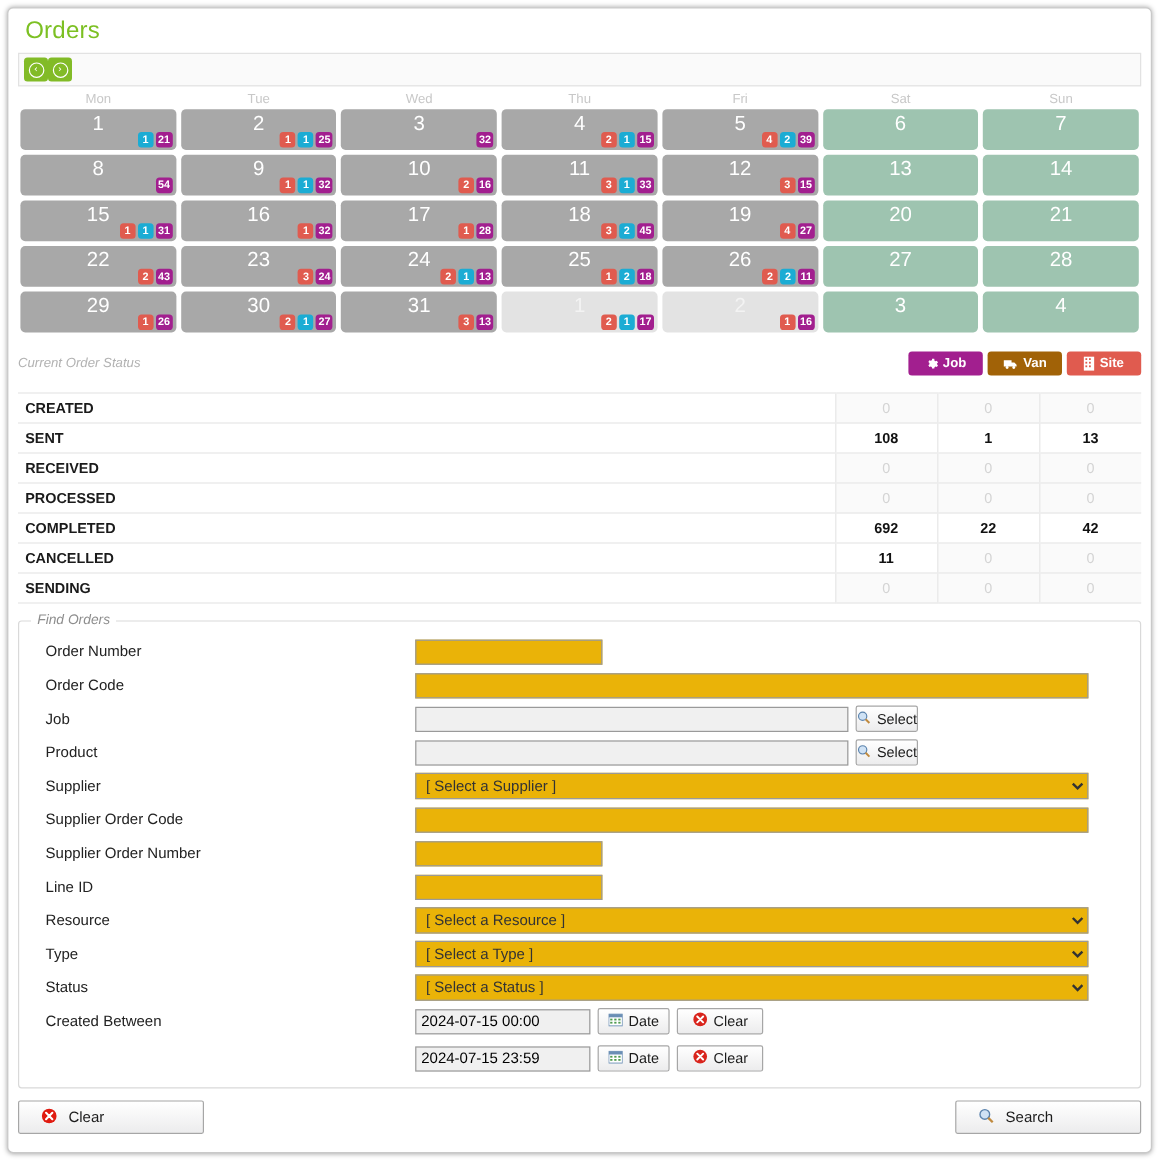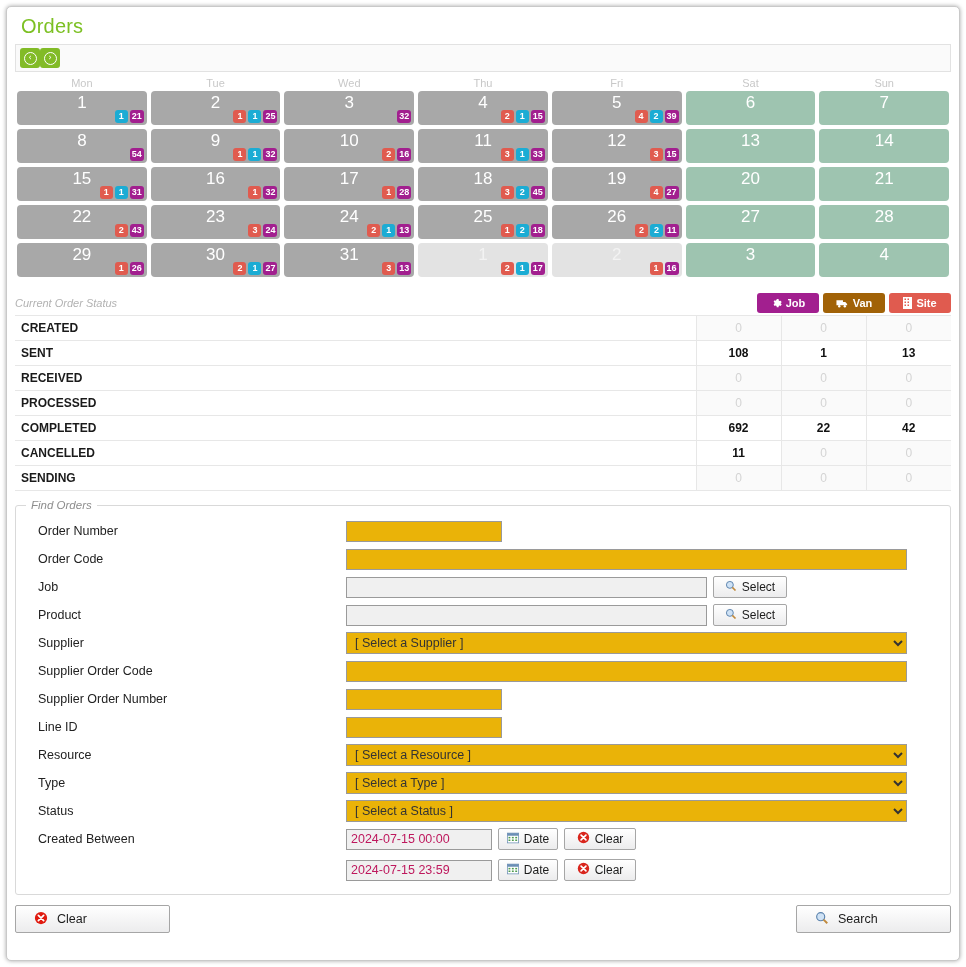--- a/index.html
+++ b/index.html
@@ -130,21 +130,21 @@
     margin-left: 4px;
     cursor: pointer;
   }
   .type-chip.job  { background: #a21f8f; }
   .type-chip.van  { background: #a16207; align-items: center; }
   .type-chip.site { background: #e05b4f; }
   .type-chip svg { display: block; }
   table.status {
     width: 100%;
     border-collapse: collapse;
-    margin-top: 2px;
+    margin-top: 14px;
   }
   table.status td {
     border-top: 1px solid #e7e7e7;
     border-bottom: 1px solid #e7e7e7;
     height: 25px;
     font-size: 12px;
   }
   td.st-name {
     font-weight: bold;
     color: #1a1a1a;
@@ -201,37 +201,37 @@
   input.tin.wide  { width: 561px; }
   select.tin      { width: 561px; height: 22px; color: #333; }
   .readonly-box {
     background: #f0f0f0;
     width: 361px;
     line-height: 19px;
     color: #555;
   }
   .readonly-box.date {
     width: 146px;
-    color: #be185d;
+    color: #000000;
     font-size: 12.5px;
   }
   .gbtn {
     height: 22px;
     border: 1px solid #a6a6a6;
     border-radius: 2px;
     background: linear-gradient(#ffffff, #ececed);
     font-size: 12px;
     color: #1c1c1c;
     display: inline-flex; align-items: center; justify-content: center;
     gap: 5px;
     padding: 0 9px;
     cursor: pointer;
     font-family: "Liberation Sans", sans-serif;
   }
-  .gbtn.w-sel  { width: 74px; }
+  .gbtn.w-sel  { width: 52px; }
   .gbtn.w-date { width: 60px; }
   .gbtn.w-clr  { width: 72px; }
   .btn-row {
     display: flex; justify-content: space-between;
     padding: 10px 8px 0 8px;
   }
   .gbtn.big {
     height: 28px;
     width: 155px;
     font-size: 12.5px;

